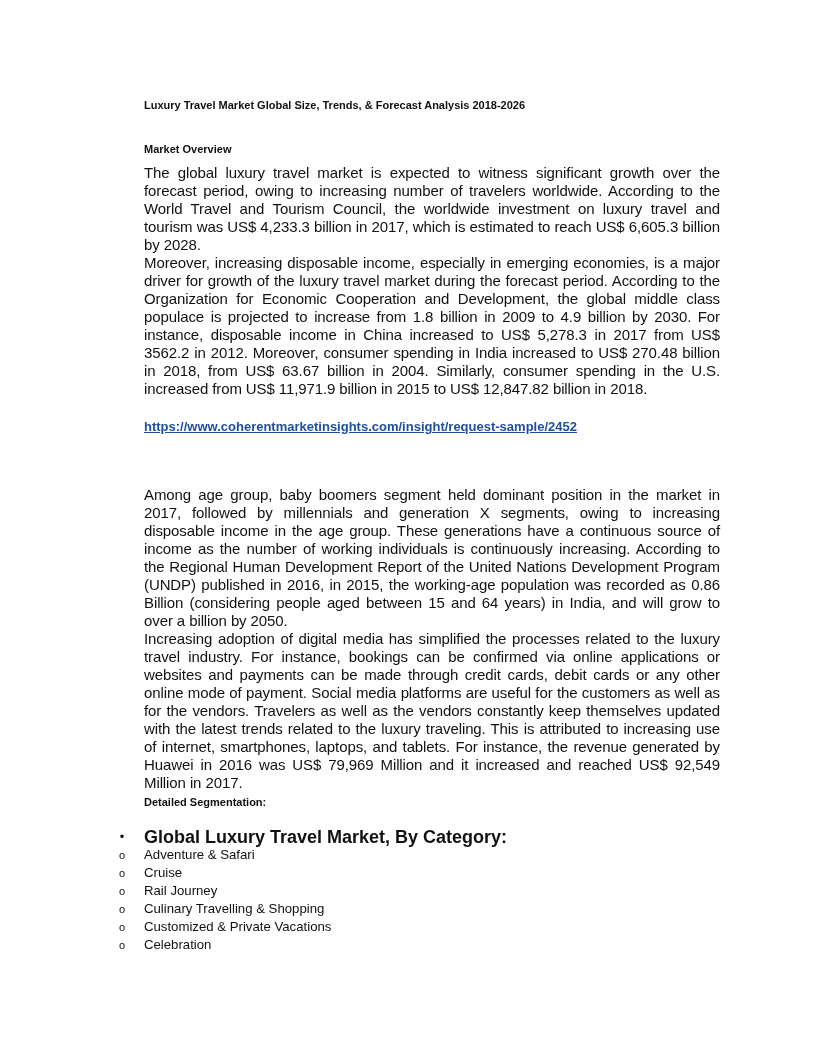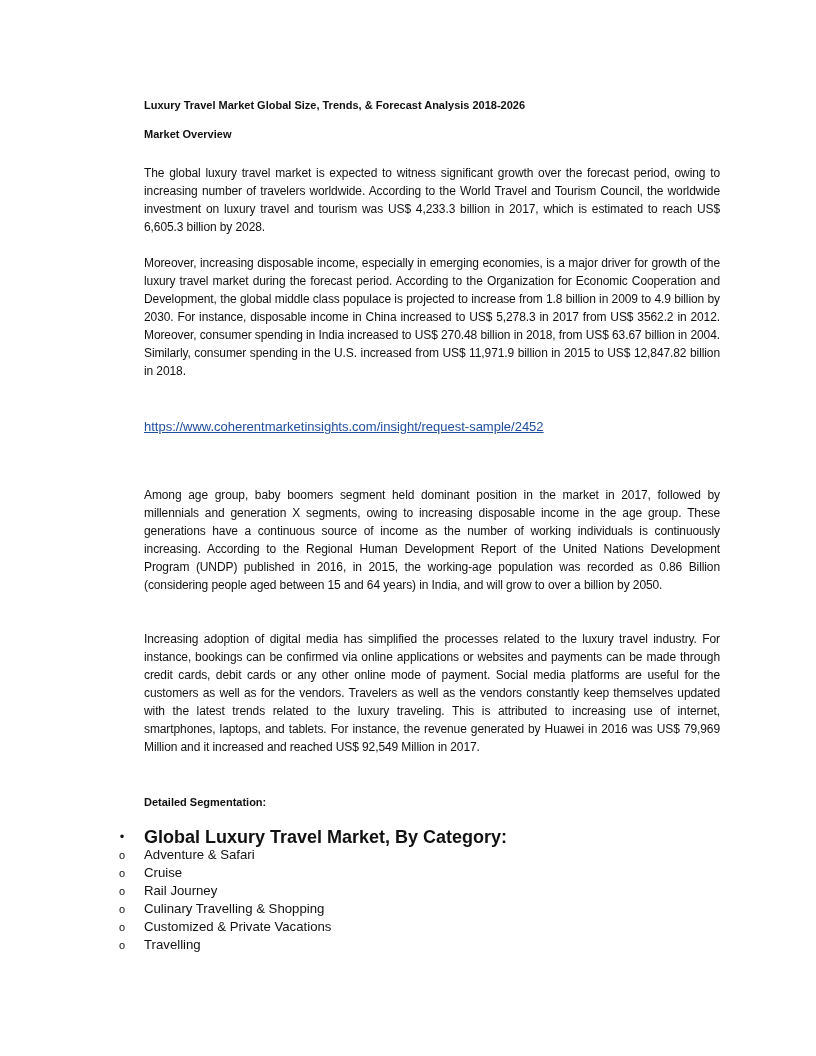--- a/index.html
+++ b/index.html
@@ -24,28 +24,28 @@
     position: absolute;
     left: 144px;
     width: 576px;
     font-size: 13.2px;
     line-height: 18px;
     margin: 0;
   }
   .bold { font-weight: bold; font-size: 11px; }
   .para {
     text-align: justify;
-    font-size: 12px;
+    font-size: 15px;
     line-height: 18px;
     letter-spacing: -0.1px;
   }
   .link {
     color: #1f4e9c;
     text-decoration: underline;
-    font-weight: normal;
+    font-weight: bold;
     font-size: 13px;
     cursor: pointer;
   }
   .list {
     position: absolute;
     left: 0;
     top: 828px;
     width: 816px;
     margin: 0;
     padding: 0;
@@ -71,21 +71,21 @@
   }
   .list .txt.bold { font-weight: bold; font-size: 18px; }
 </style>
 </head>
 <body>
 
 <div class="page">
 
   <p class="abs bold" style="top:96px;">Luxury Travel Market Global Size, Trends, &amp; Forecast Analysis 2018-2026</p>
 
-  <p class="abs bold" style="top:125px;">Market Overview</p>
+  <p class="abs bold" style="top:140px;">Market Overview</p>
 
   <p class="abs para" style="top:164px;">The global luxury travel market is expected to witness significant growth over the forecast period, owing to increasing number of travelers worldwide. According to the World Travel and Tourism Council, the worldwide investment on luxury travel and tourism was US$ 4,233.3 billion in 2017, which is estimated to reach US$ 6,605.3 billion by 2028.</p>
 
   <p class="abs para" style="top:254px;">Moreover, increasing disposable income, especially in emerging economies, is a major driver for growth of the luxury travel market during the forecast period. According to the Organization for Economic Cooperation and Development, the global middle class populace is projected to increase from 1.8 billion in 2009 to 4.9 billion by 2030. For instance, disposable income in China increased to US$ 5,278.3 in 2017 from US$ 3562.2 in 2012. Moreover, consumer spending in India increased to US$ 270.48 billion in 2018, from US$ 63.67 billion in 2004. Similarly, consumer spending in the U.S. increased from US$ 11,971.9 billion in 2015 to US$ 12,847.82 billion in 2018.</p>
 
 
   <a class="abs link" style="top:418px;">https://www.coherentmarketinsights.com/insight/request-sample/2452</a>
 
 
   <p class="abs para" style="top:486px;">Among age group, baby boomers segment held dominant position in the market in 2017, followed by millennials and generation X segments, owing to increasing disposable income in the age group. These generations have a continuous source of income as the number of working individuals is continuously increasing. According to the Regional Human Development Report of the United Nations Development Program (UNDP) published in 2016, in 2015, the working-age population was recorded as 0.86 Billion (considering people aged between 15 and 64 years) in India, and will grow to over a billion by 2050.</p>
@@ -114,17 +114,17 @@
     <li>
       <span class="marker">o</span>
       <span class="txt">Culinary Travelling &amp; Shopping</span>
     </li>
     <li>
       <span class="marker">o</span>
       <span class="txt">Customized &amp; Private Vacations</span>
     </li>
     <li>
       <span class="marker">o</span>
-      <span class="txt">Travelling</span>
+      <span class="txt">Celebration</span>
     </li>
   </ul>
 
 </div>
 
 </body></html>

